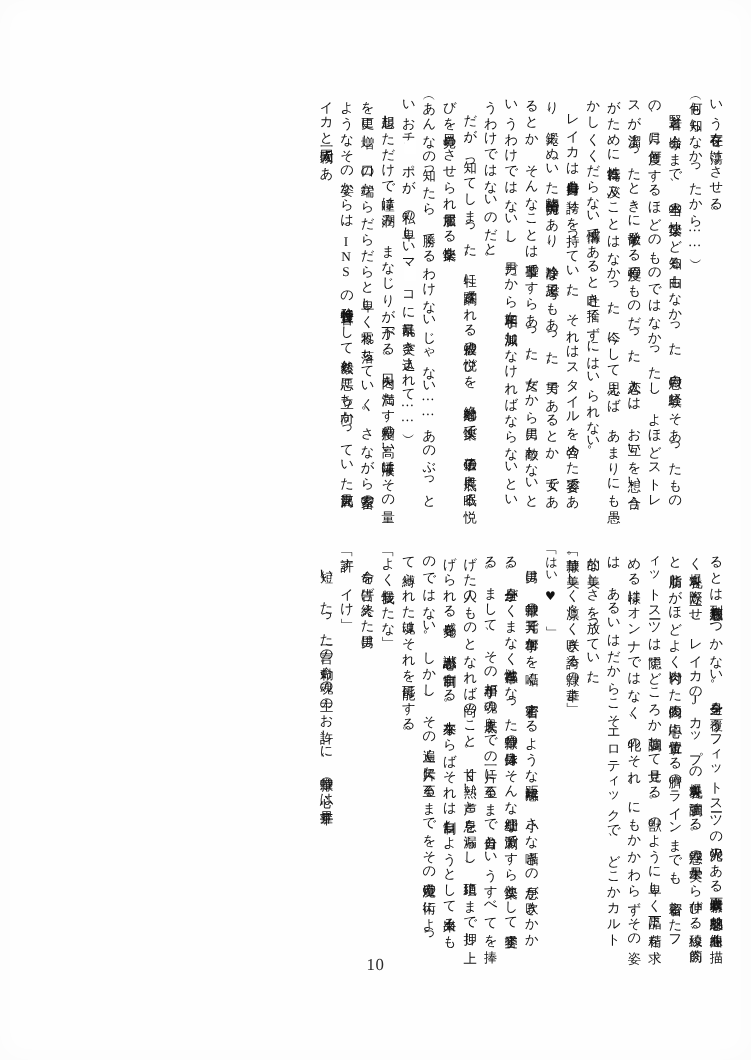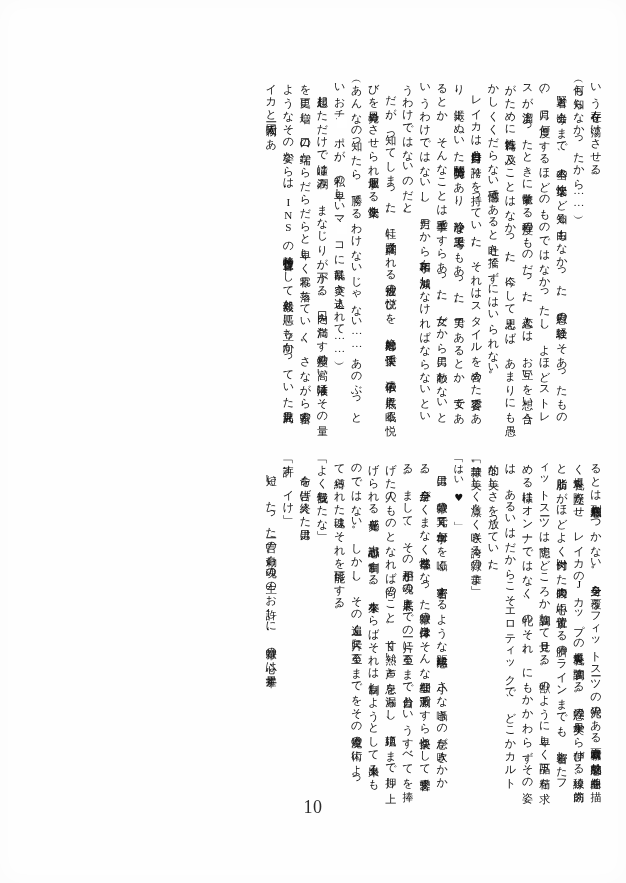--- a/index.html
+++ b/index.html
@@ -77,21 +77,21 @@
     font-size: 10px;
   }
 
   
   #page-number {
     position: absolute;
     left: 0;
     right: 0;
     top: 797px;
     text-align: center;
-    font-size: 18px;
+    font-size: 14px;
     letter-spacing: 0.5px;
     color: #2b2b2b;
     font-family: "Liberation Serif", "DejaVu Serif", serif;
   }
 
   
   #page-edge {
     position: absolute;
     inset: 0;
     pointer-events: none;

